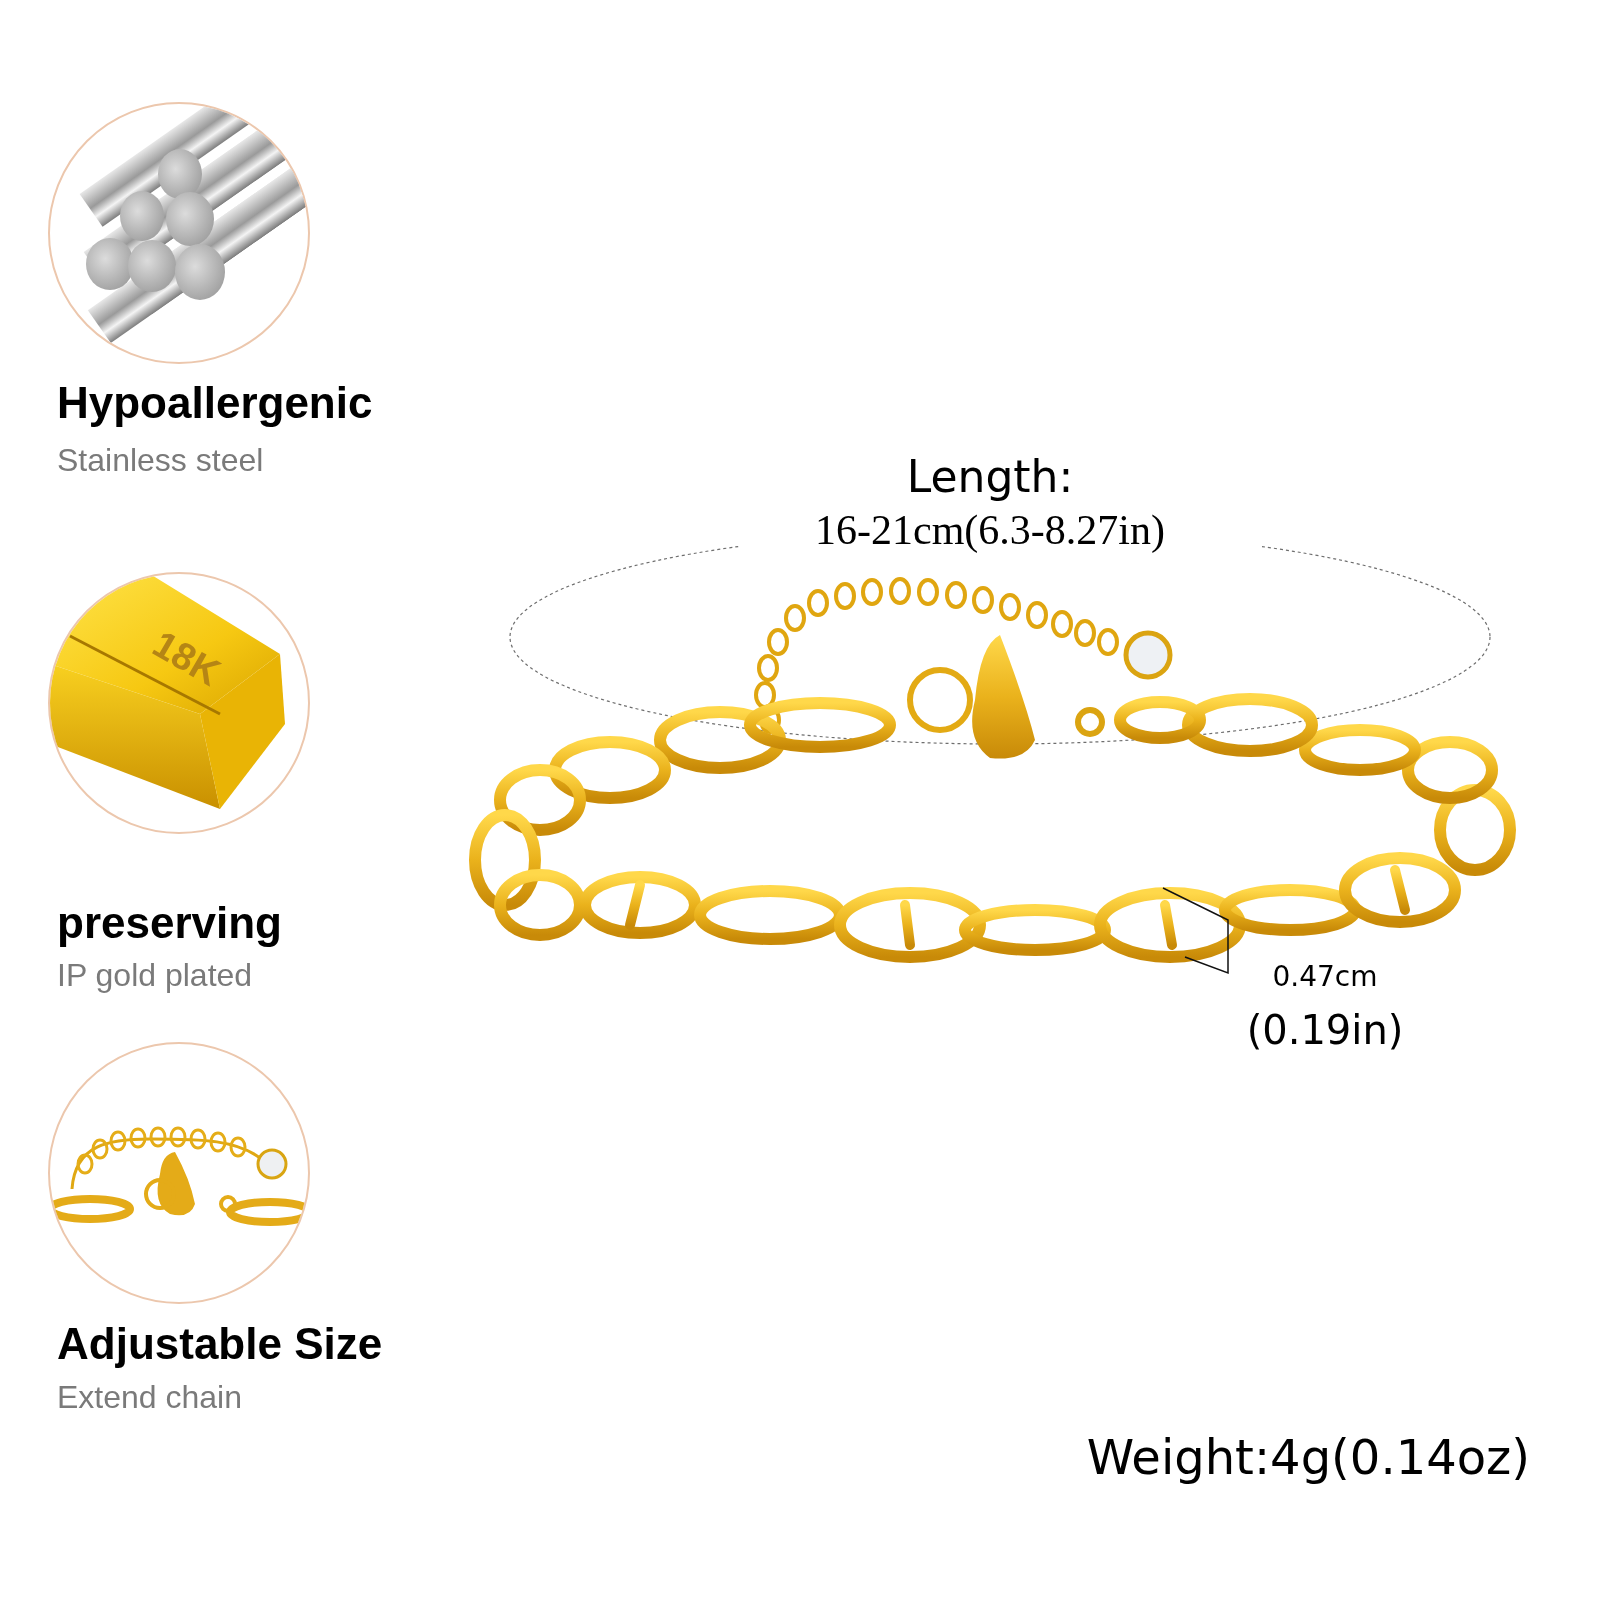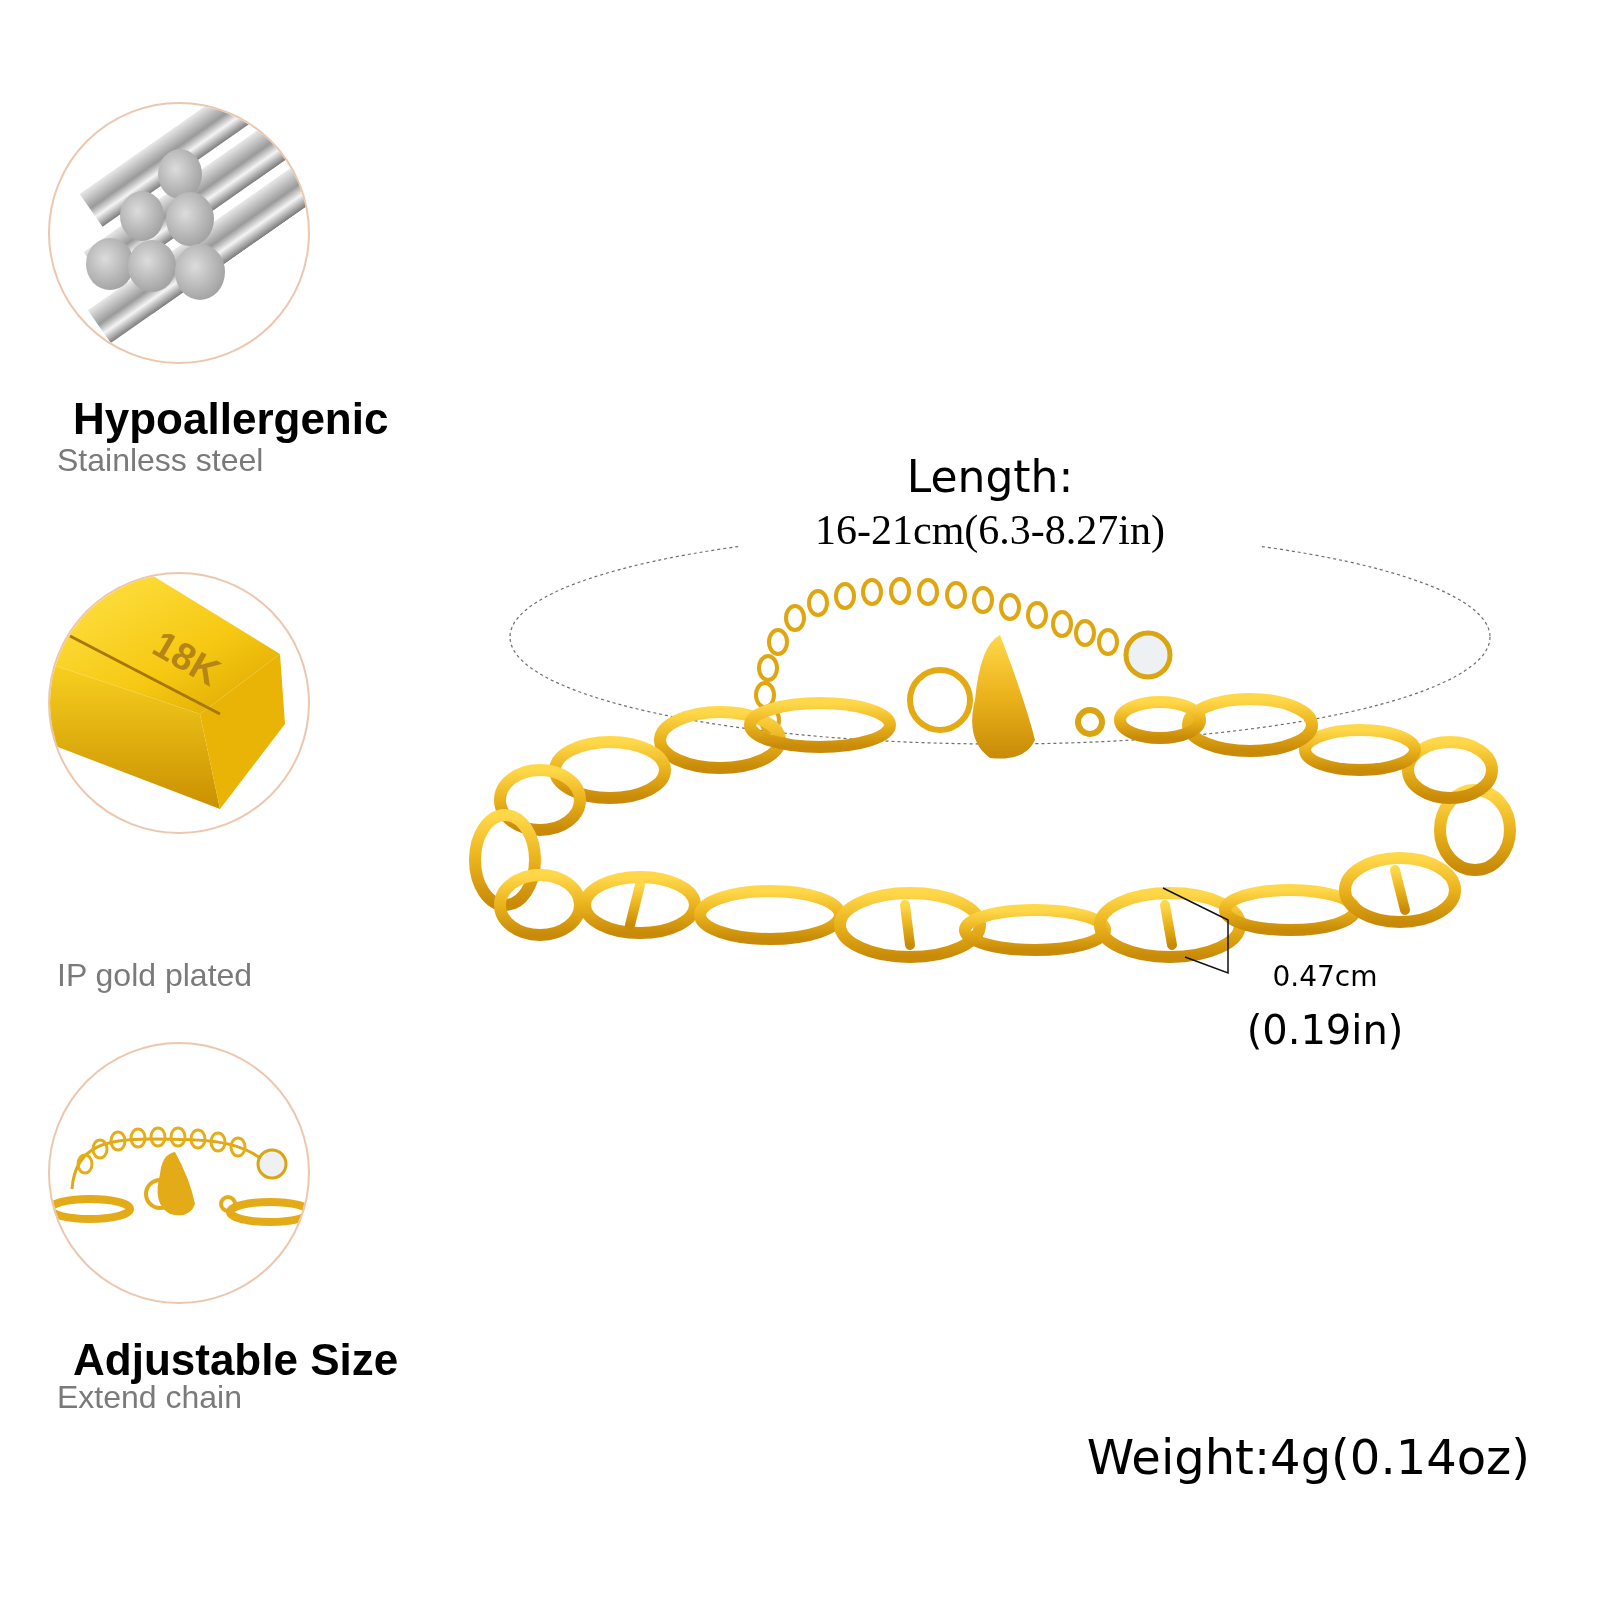--- a/index.html
+++ b/index.html
@@ -1,19 +1,19 @@
 <!DOCTYPE html>
 <html><head>
 <meta charset="utf-8">
 <style>
   html, body { margin:0; padding:0; background:#ffffff; }
   body { width:1600px; height:1600px; position:relative; overflow:hidden; font-family:"Liberation Sans", sans-serif; }
   .feature-circle { position:absolute; left:48px; width:258px; height:258px; border-radius:50%; border:2px solid #ecc7ad; overflow:hidden; background:#fff; }
   .feature-circle svg { width:100%; height:100%; display:block; }
-  .feature-title { position:absolute; left:57px; font-weight:bold; font-size:44px; line-height:47px; color:#000; margin:16px; }
+  .feature-title { position:absolute; left:57px; font-weight:bold; font-size:44px; line-height:47px; color:#000; margin:0; }
   .feature-sub { position:absolute; left:57px; font-size:32px; color:#7a7a7a; margin:0; }
   .spec { position:absolute; font-family:"DejaVu Sans", sans-serif; color:#000; text-align:center; }
   #product-image { position:absolute; left:0; top:0; width:1600px; height:1600px; pointer-events:none; }
 </style>
 </head>
 <body>
 
 <div class="feature-circle" style="top:102px;">
   <svg viewBox="0 0 258 258">
     <defs>
@@ -62,20 +62,21 @@
     </defs>
     <polygon points="0,40 100,0 230,80 150,140 0,90" fill="url(#goldtop)"></polygon>
     <polygon points="0,90 150,140 170,235 0,170" fill="url(#goldside)"></polygon>
     <polygon points="150,140 230,80 235,150 170,235" fill="#e9b405"></polygon>
     <line x1="20" y1="62" x2="170" y2="140" stroke="#a77800" stroke-width="3"></line>
     <text x="100" y="78" font-family="Liberation Sans, sans-serif" font-weight="bold" font-size="38" fill="#b58515" transform="rotate(30 100 78)">18K</text>
   </svg>
 </div>
 <h2 class="feature-title" style="top:852px;">
   <br>
+  <span>preserving</span>
 </h2>
 <p class="feature-sub" style="top:957px;">IP gold plated</p>
 
 <div class="feature-circle" style="top:1042px;">
   <svg viewBox="0 0 258 258">
     <g fill="none" stroke="#e0a812" stroke-width="3">
       <path d="M22 145 C 25 100, 60 95, 100 95 C 150 95, 190 95, 215 118"></path>
     </g>
     <g fill="none" stroke="#e5ad18" stroke-width="3">
       <ellipse cx="35" cy="120" rx="7" ry="9"></ellipse>

